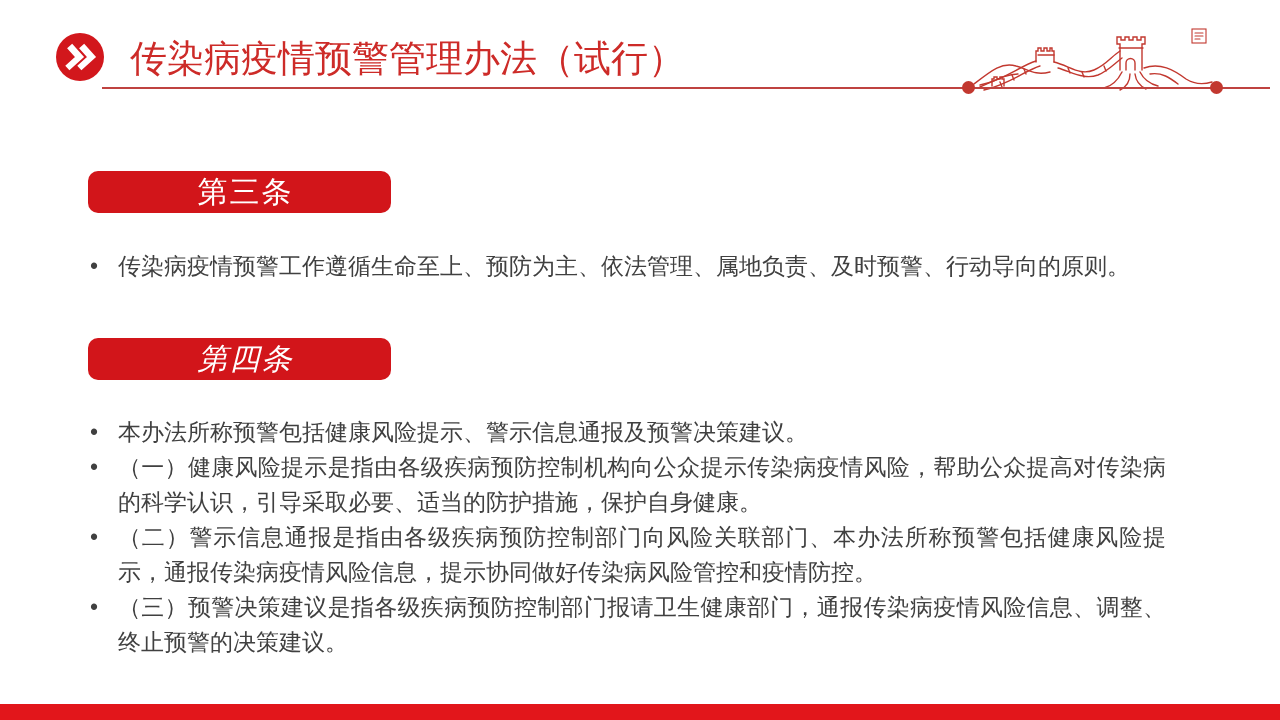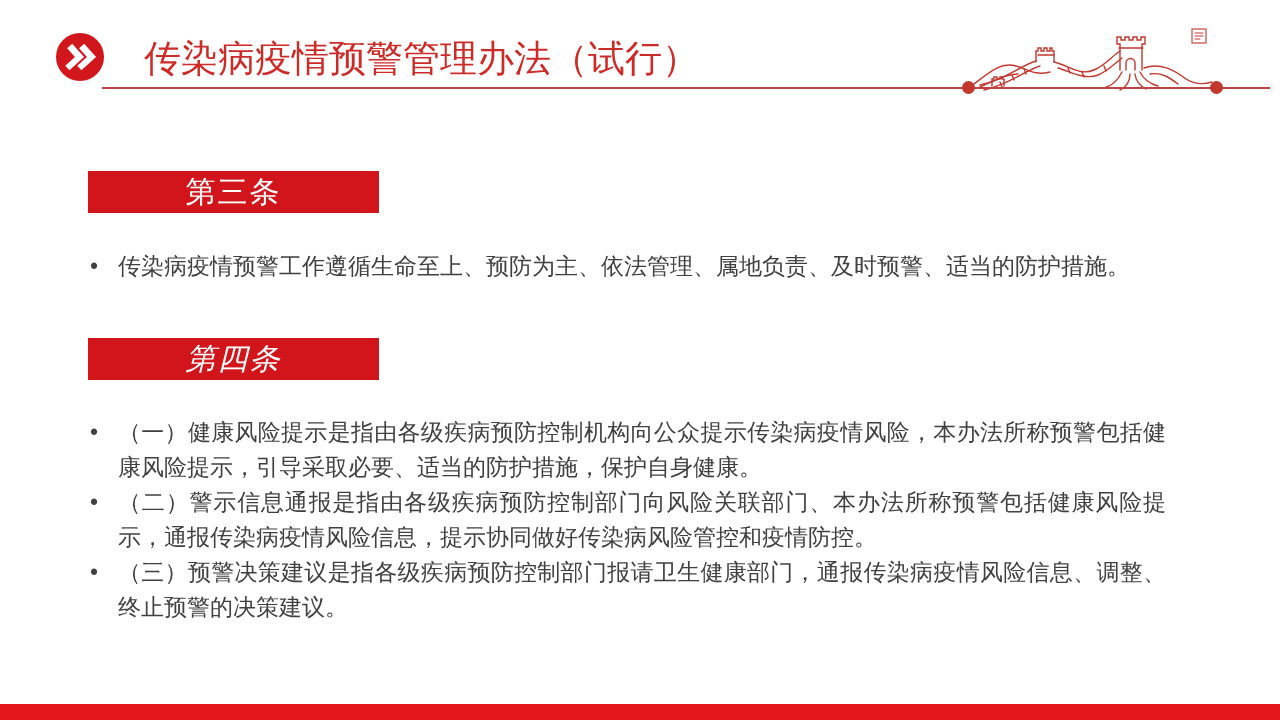--- a/index.html
+++ b/index.html
@@ -6,35 +6,35 @@
   .slide{
     position:relative;width:1280px;height:720px;background:#ffffff;
     overflow:hidden;font-family:"Liberation Sans","DejaVu Sans",sans-serif;
   }
   
   .chevron-badge{
     position:absolute;left:56px;top:33px;width:48px;height:48px;border-radius:50%;
     background:#d2171c;display:flex;align-items:center;justify-content:center;
   }
   .slide-title{
-    position:absolute;left:144px;top:34px;margin:0;white-space:nowrap;
+    position:absolute;left:130px;top:34px;margin:0;white-space:nowrap;
     font-family:"Liberation Serif","DejaVu Serif",serif;font-weight:400;
     font-size:37px;color:#cd2b28;letter-spacing:0px;
   }
   .header-rule{position:absolute;left:102px;top:87px;width:1168px;height:2px;background:#bf4340;}
   .rule-dot{position:absolute;top:-6px;width:13px;height:13px;border-radius:50%;background:#c2382f;}
   .rule-dot.left{left:860px;}
   .rule-dot.right{left:1108px;}
   .great-wall{position:absolute;left:972px;top:24px;width:244px;height:72px;}
 
   
   .article-badge{
     position:absolute;left:88px;width:291px;height:42px;background:#d2151a;
-    border-radius:0;color:#ffffff;font-size:30px;letter-spacing:2px;
-    display:flex;align-items:center;justify-content:center;
+    border-radius:10px;color:#ffffff;font-size:30px;letter-spacing:2px;
+    display:flex;align-items:center;justify-content:center;padding-left:12px;
   }
   #badge-3{top:171px;}
   #badge-4{top:338px;font-style:italic;}
 
   
   .bullet-list{
     position:absolute;left:88px;width:1078px;margin:0;padding:0;list-style:none;
     color:#404040;font-size:23px;line-height:35px;text-align:justify;
   }
   #list-3{top:249px;}
@@ -96,24 +96,25 @@
     </g>
   </svg>
 
   <div class="header-rule">
     <span class="rule-dot left"></span>
     <span class="rule-dot right"></span>
   </div>
 
   <div class="article-badge" id="badge-3">第三条</div>
   <ul class="bullet-list" id="list-3">
-    <li>传染病疫情预警工作遵循生命至上、预防为主、依法管理、属地负责、及时预警、适当的防护措施。</li>
+    <li>传染病疫情预警工作遵循生命至上、预防为主、依法管理、属地负责、及时预警、行动导向的原则。</li>
   </ul>
 
   <div class="article-badge" id="badge-4">第四条</div>
   <ul class="bullet-list" id="list-4">
-    <li>（一）健康风险提示是指由各级疾病预防控制机构向公众提示传染病疫情风险，本办法所称预警包括健康风险提示，引导采取必要、适当的防护措施，保护自身健康。</li>
+    <li>本办法所称预警包括健康风险提示、警示信息通报及预警决策建议。</li>
+    <li>（一）健康风险提示是指由各级疾病预防控制机构向公众提示传染病疫情风险，帮助公众提高对传染病的科学认识，引导采取必要、适当的防护措施，保护自身健康。</li>
     <li>（二）警示信息通报是指由各级疾病预防控制部门向风险关联部门、本办法所称预警包括健康风险提示，通报传染病疫情风险信息，提示协同做好传染病风险管控和疫情防控。</li>
     <li>（三）预警决策建议是指各级疾病预防控制部门报请卫生健康部门，通报传染病疫情风险信息、调整、终止预警的决策建议。</li>
   </ul>
 
   <div class="footer-bar"></div>
 </div>
 
 </body></html>

